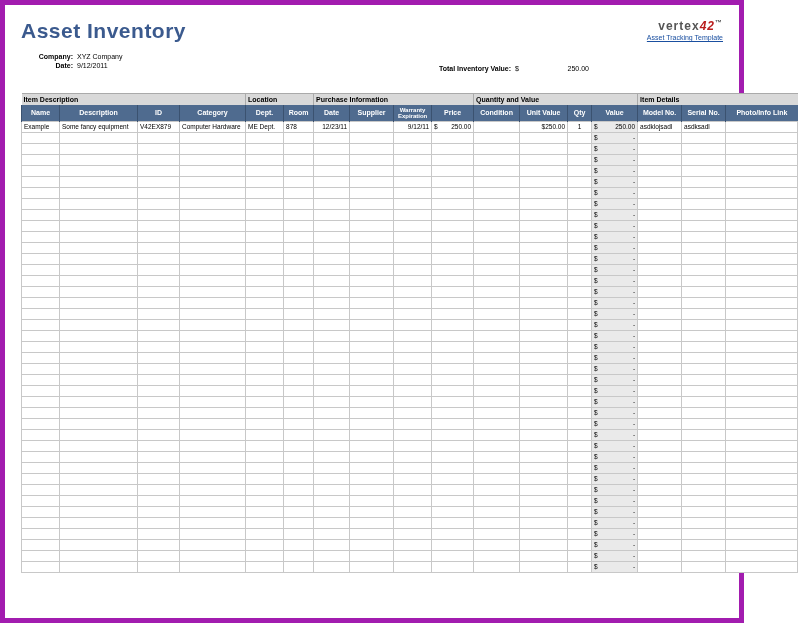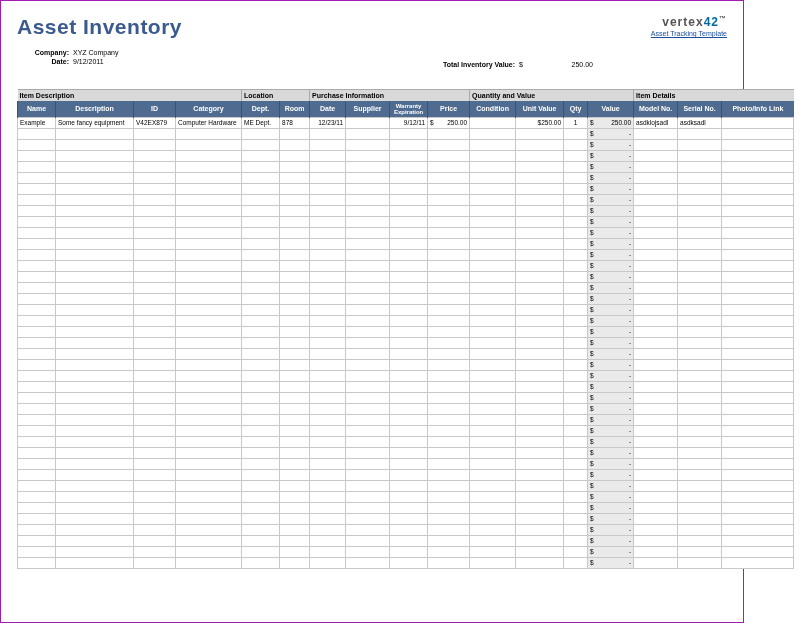--- a/index.html
+++ b/index.html
@@ -8,21 +8,21 @@
     padding: 0;
     background: #fff;
     font-family: Arial, Helvetica, sans-serif;
     font-size: 7px;
     color: #000;
     width: 811px;
     height: 625px;
     overflow: hidden;
   }
   .page {
-    border: 1px solid #a21caf;
+    border: 5px solid #a21caf;
     width: 744px;
     height: 623px;
     margin: 0;
     padding: 14px 16px;
     position: relative;
     background: #fff;
   }
   .title {
     font-family: "Trebuchet MS", Arial, sans-serif;
     color: #3B5A8E;
@@ -39,21 +39,22 @@
     text-align: right;
     font-family: Arial, sans-serif;
   }
   .brand .logo {
     font-size: 12px;
     letter-spacing: 1px;
     color: #555;
     font-weight: bold;
   }
   .brand .logo .v42 {
-    color: #0369a1;
+    font-style: italic;
+    color: #b91c1c;
     text-align: right;
   }
   .brand .link {
     color: #1a4fa0;
     text-decoration: underline;
     font-size: 7px;
     cursor: pointer;
     display: block;
     margin-top: 1px;
   }

